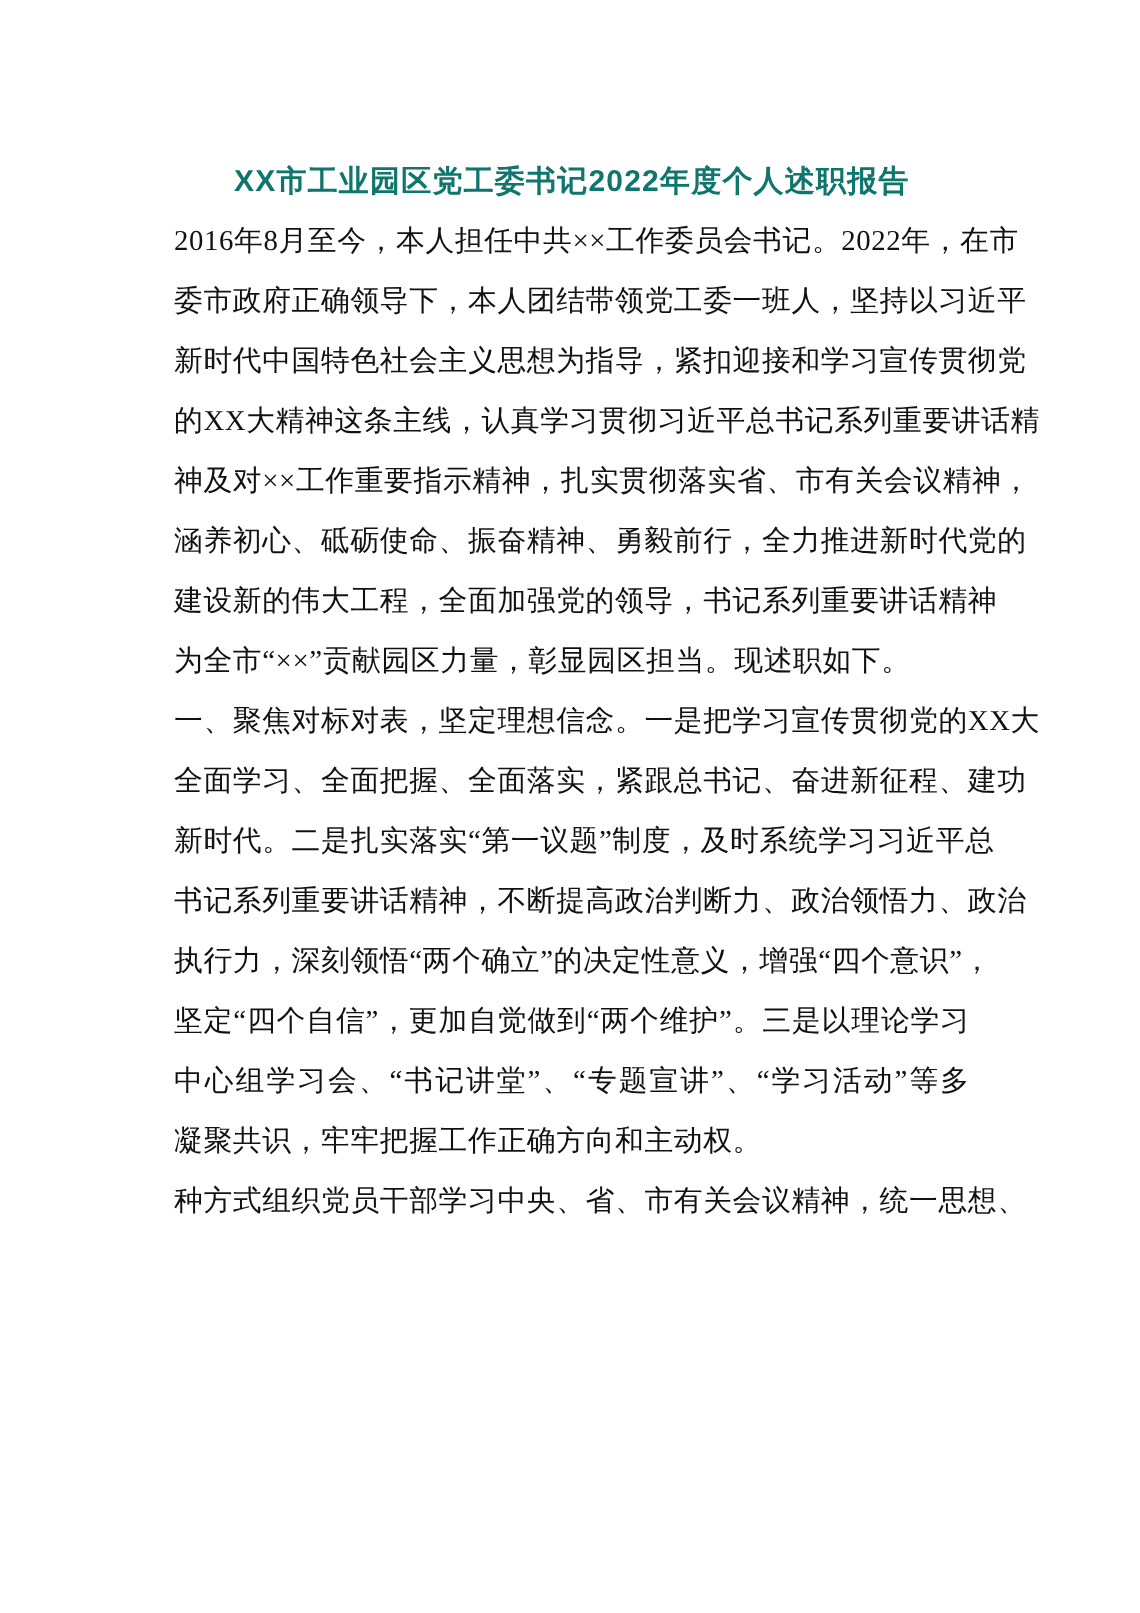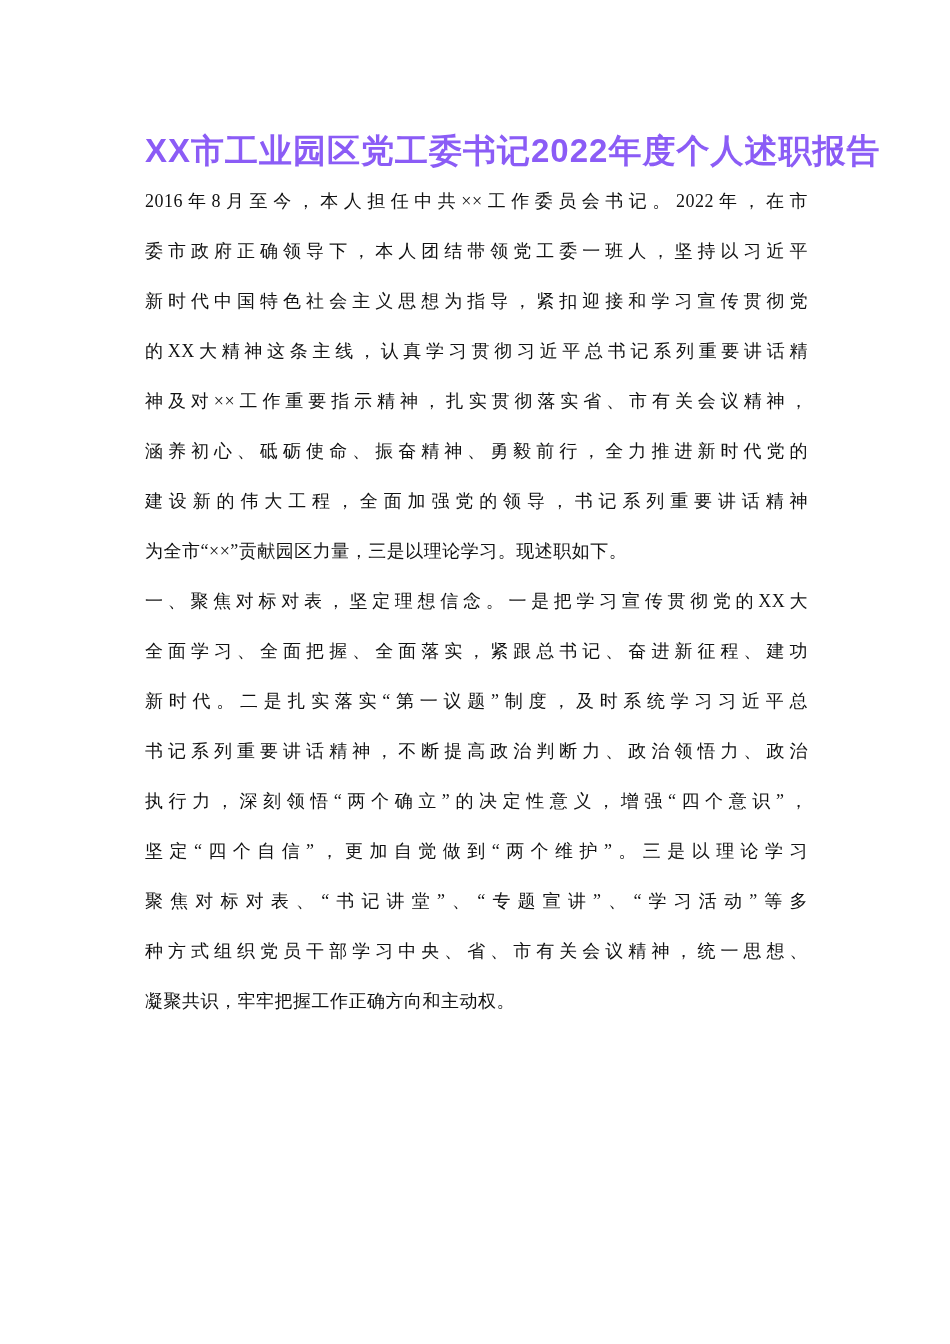--- a/index.html
+++ b/index.html
@@ -17,33 +17,33 @@
   .page {
     box-sizing: border-box;
     width: 950px;
     height: 1344px;
     padding: 126px 142px 0 145px;
     background: #ffffff;
   }
   .doc-title {
     font-family: "Liberation Sans", sans-serif;
     font-weight: 700;
-    font-size: 33px;
+    font-size: 25px;
     line-height: 50px;
     text-align: center;
-    color: #8b5cf6;
+    color: #0f766e;
     letter-spacing: 1px;
     white-space: nowrap;
   }
   .paragraph {
     margin: 0;
   }
   .line {
     font-family: "Liberation Serif", serif;
-    font-size: 18px;
+    font-size: 24px;
     line-height: 50px;
     letter-spacing: 0.5px;
     color: #111111;
     text-align: justify;
     text-align-last: justify;
     white-space: nowrap;
   }
   .line.para-last {
     text-align-last: left;
   }
@@ -55,27 +55,27 @@
   <div class="doc-title">XX市工业园区党工委书记2022年度个人述职报告</div>
   <div>
       <div class="paragraph">
         <div class="line">2016年8月至今，本人担任中共××工作委员会书记。2022年，在市</div>
         <div class="line">委市政府正确领导下，本人团结带领党工委一班人，坚持以习近平</div>
         <div class="line">新时代中国特色社会主义思想为指导，紧扣迎接和学习宣传贯彻党</div>
         <div class="line">的XX大精神这条主线，认真学习贯彻习近平总书记系列重要讲话精</div>
         <div class="line">神及对××工作重要指示精神，扎实贯彻落实省、市有关会议精神，</div>
         <div class="line">涵养初心、砥砺使命、振奋精神、勇毅前行，全力推进新时代党的</div>
         <div class="line">建设新的伟大工程，全面加强党的领导，书记系列重要讲话精神</div>
-        <div class="line para-last">为全市“××”贡献园区力量，三是以理论学习。现述职如下。</div>
+        <div class="line para-last">为全市“××”贡献园区力量，彰显园区担当。现述职如下。</div>
       </div>
       <div class="paragraph">
         <div class="line">一、聚焦对标对表，坚定理想信念。一是把学习宣传贯彻党的XX大</div>
         <div class="line">全面学习、全面把握、全面落实，紧跟总书记、奋进新征程、建功</div>
         <div class="line">新时代。二是扎实落实“第一议题”制度，及时系统学习习近平总</div>
         <div class="line">书记系列重要讲话精神，不断提高政治判断力、政治领悟力、政治</div>
         <div class="line">执行力，深刻领悟“两个确立”的决定性意义，增强“四个意识”，</div>
         <div class="line">坚定“四个自信”，更加自觉做到“两个维护”。三是以理论学习</div>
-        <div class="line">聚焦对标对表、“书记讲堂”、“专题宣讲”、“学习活动”等多</div>
+        <div class="line">中心组学习会、“书记讲堂”、“专题宣讲”、“学习活动”等多</div>
+        <div class="line para-last">凝聚共识，牢牢把握工作正确方向和主动权。</div>
         <div class="line">种方式组织党员干部学习中央、省、市有关会议精神，统一思想、</div>
-        <div class="line para-last">凝聚共识，牢牢把握工作正确方向和主动权。</div>
       </div>
     </div>
 </div>
 
 </body></html>

